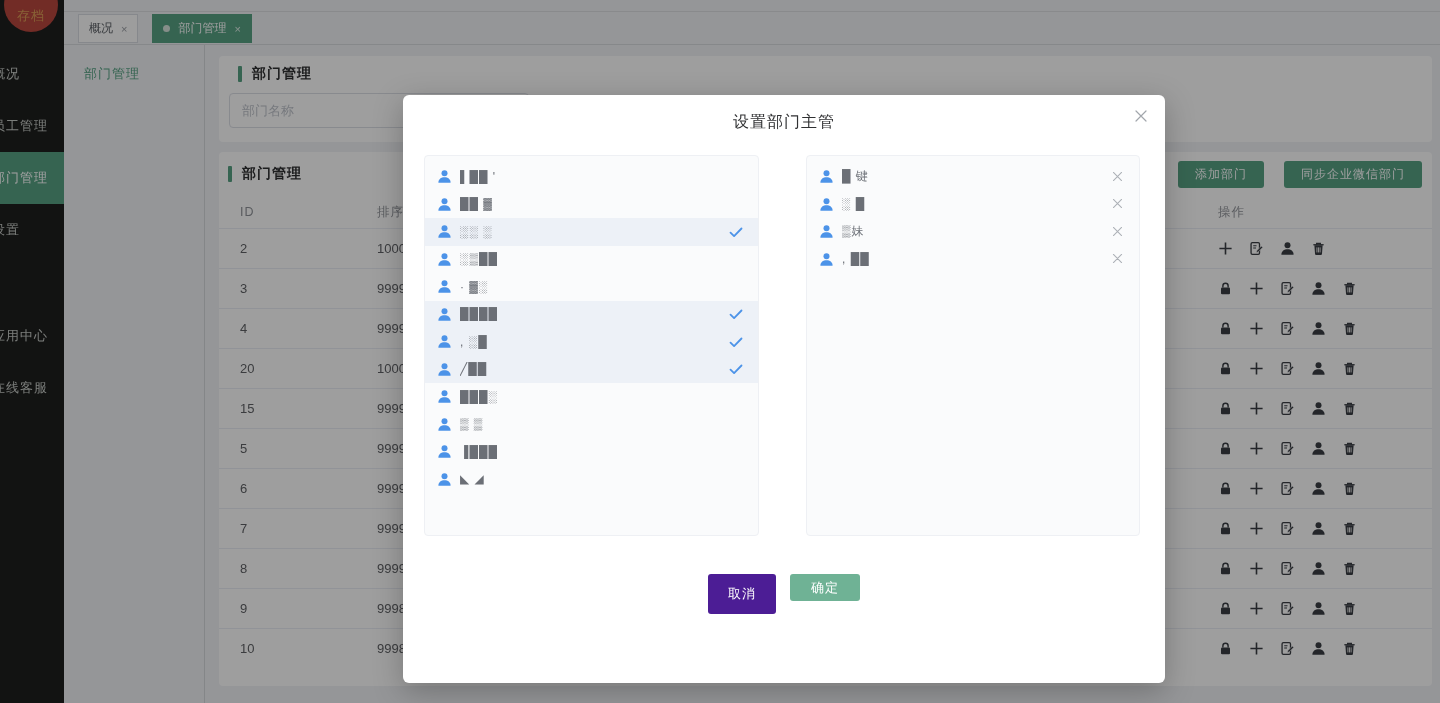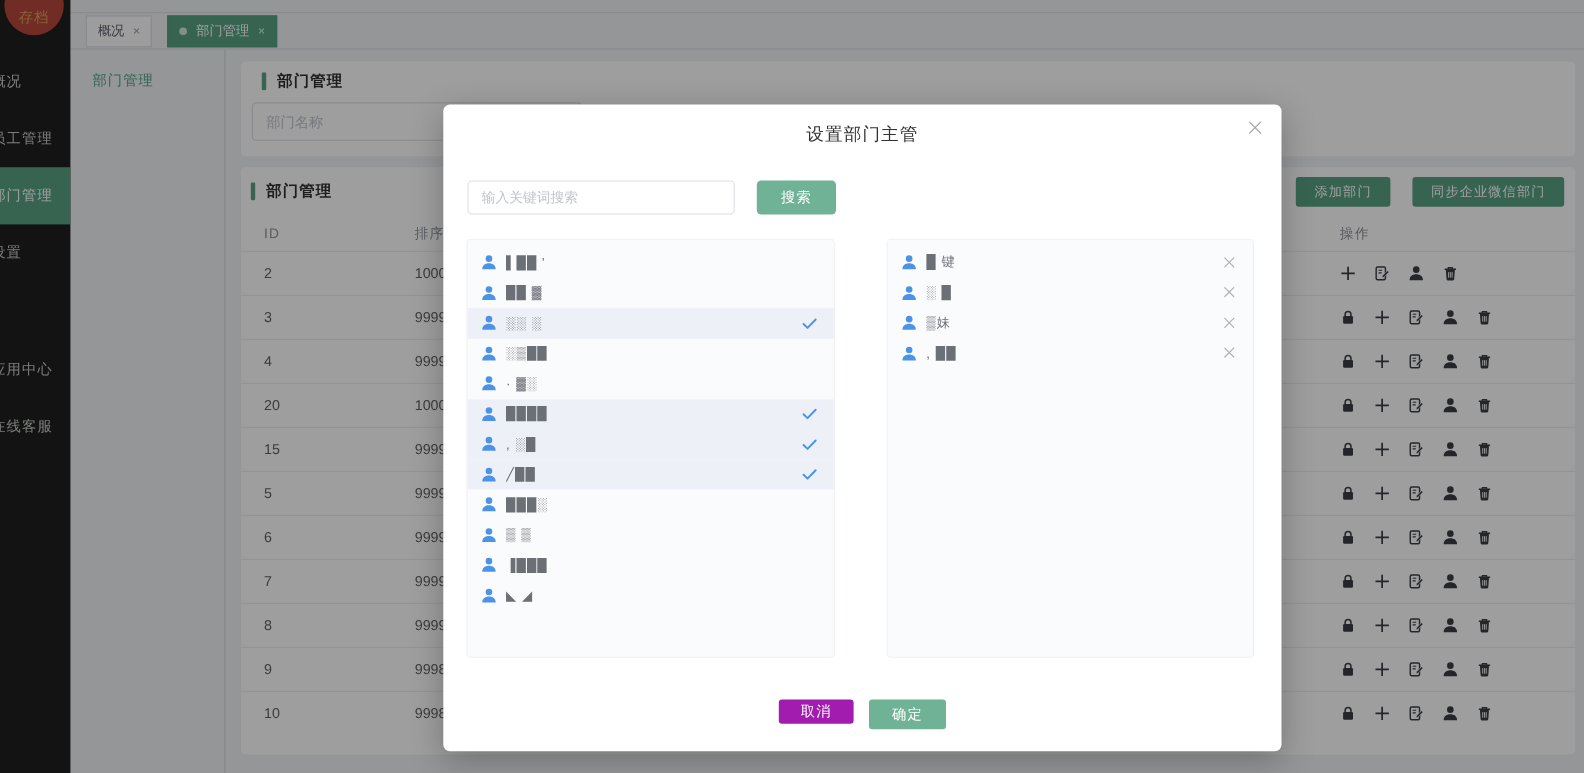--- a/index.html
+++ b/index.html
@@ -81,21 +81,21 @@
                   padding-top:7px; overflow:hidden; }
   .member-panel.right { width:334px; }
   .m-item { height:27.5px; display:flex; align-items:center; padding:0 14px 0 12px; cursor:pointer; }
   .m-item.selected { background:#EDF1F7; }
   .user-icon { width:15px; height:15px; color:#4C93E8; flex:0 0 auto; display:inline-flex; }
   .m-label { margin-left:8px; font-size:12px; color:#6B6F76; letter-spacing:1px; white-space:nowrap; overflow:hidden; }
   .m-check { margin-left:auto; width:16px; height:16px; color:#4C93E8; display:inline-flex; }
   .m-remove { margin-left:auto; width:14px; height:14px; color:#ACB0B6; display:inline-flex; cursor:pointer; }
 
   .modal-footer { margin-top:38px; display:flex; justify-content:center; gap:14px; }
-  .cancel-btn { width:68px; height:22px; background:#a21caf; border:none; border-radius:3px; color:#fff;
+  .cancel-btn { width:68px; height:40px; background:#4c1d95; border:none; border-radius:3px; color:#fff;
                 font-size:13px; letter-spacing:1px; cursor:pointer; font-family:inherit; }
   .confirm-btn { width:70px; height:27px; background:#6FB295; border:none; border-radius:3px; color:#fff;
                  font-size:13px; letter-spacing:1px; cursor:pointer; font-family:inherit; }
 </style>
 </head>
 <body>
 
 <div class="screen">
 
   <aside class="sidebar">
@@ -595,24 +595,20 @@
   <div class="modal">
     <div class="modal-header">
       <span class="modal-title">设置部门主管</span>
       <span class="modal-close">
         <svg viewBox="0 0 16 16" width="16" height="16">
             <path d="M3 3l10 10M13 3L3 13" stroke="currentColor" stroke-width="1.2" stroke-linecap="round" fill="none"></path>
           </svg>
       </span>
     </div>
 
-    <div class="modal-search">
-      <input class="kw-input" placeholder="输入关键词搜索" style="">
-      <button class="search-btn">搜索</button>
-    </div>
 
     <div class="modal-body">
       <div class="member-panel left" id="left-panel">
           <div class="m-item">
             <span class="user-icon">
               <svg viewBox="0 0 16 16" width="15" height="15">
                 <circle cx="8" cy="4.4" r="3.2" fill="currentColor"></circle>
                 <path d="M1.5 14.6c0-3.7 2.9-5.7 6.5-5.7s6.5 2 6.5 5.7z" fill="currentColor"></path>
               </svg>
             </span>

